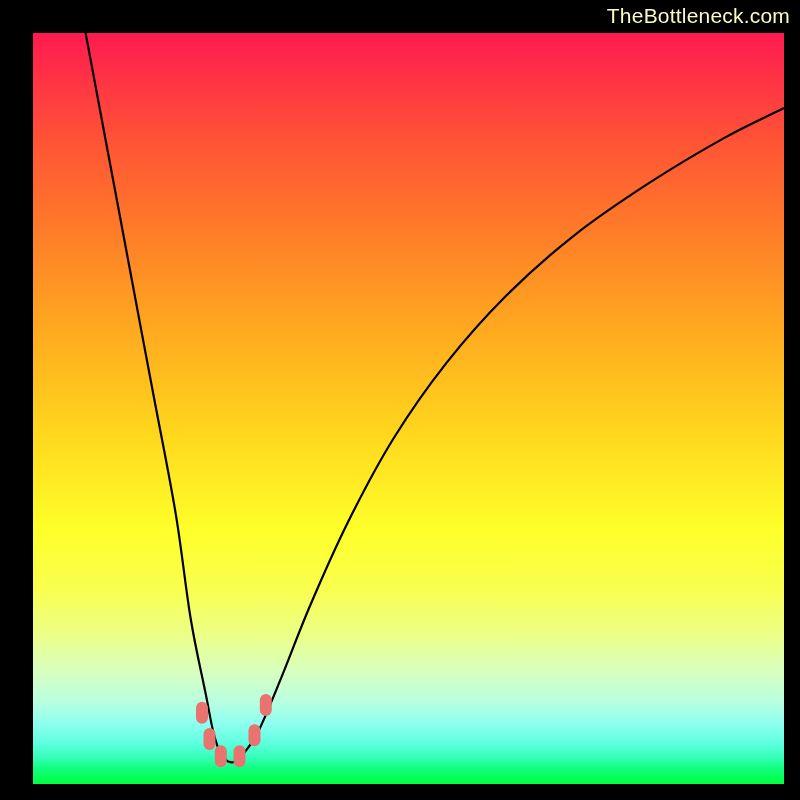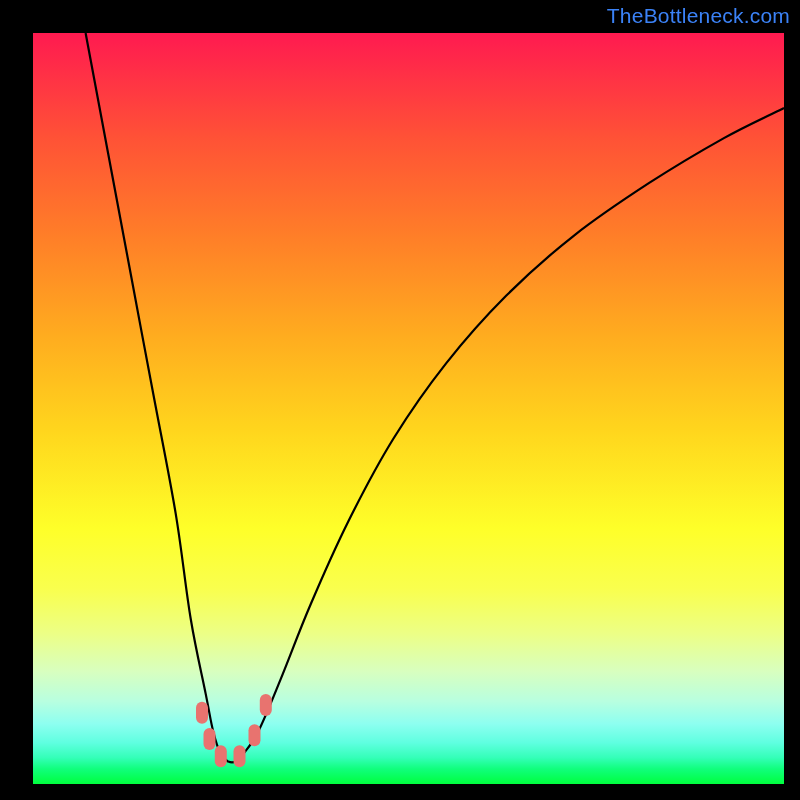--- a/index.html
+++ b/index.html
@@ -39,21 +39,21 @@
       #8dfff0 92%,
       #5fffe0 94.5%,
       #34ffb8 96.5%,
       #10ff7c 98%,
       #00ff3e 100%);
   }
   .watermark {
     position: absolute;
     top: 4px;
     right: 10px;
-    color: #3b82f6;
+    color: #fef9c3;
     font-size: 21px;
     letter-spacing: 0.2px;
     font-weight: 400;
   }
   svg.curve {
     position: absolute;
     left: 0;
     top: 0;
     width: 751px;
     height: 751px;

